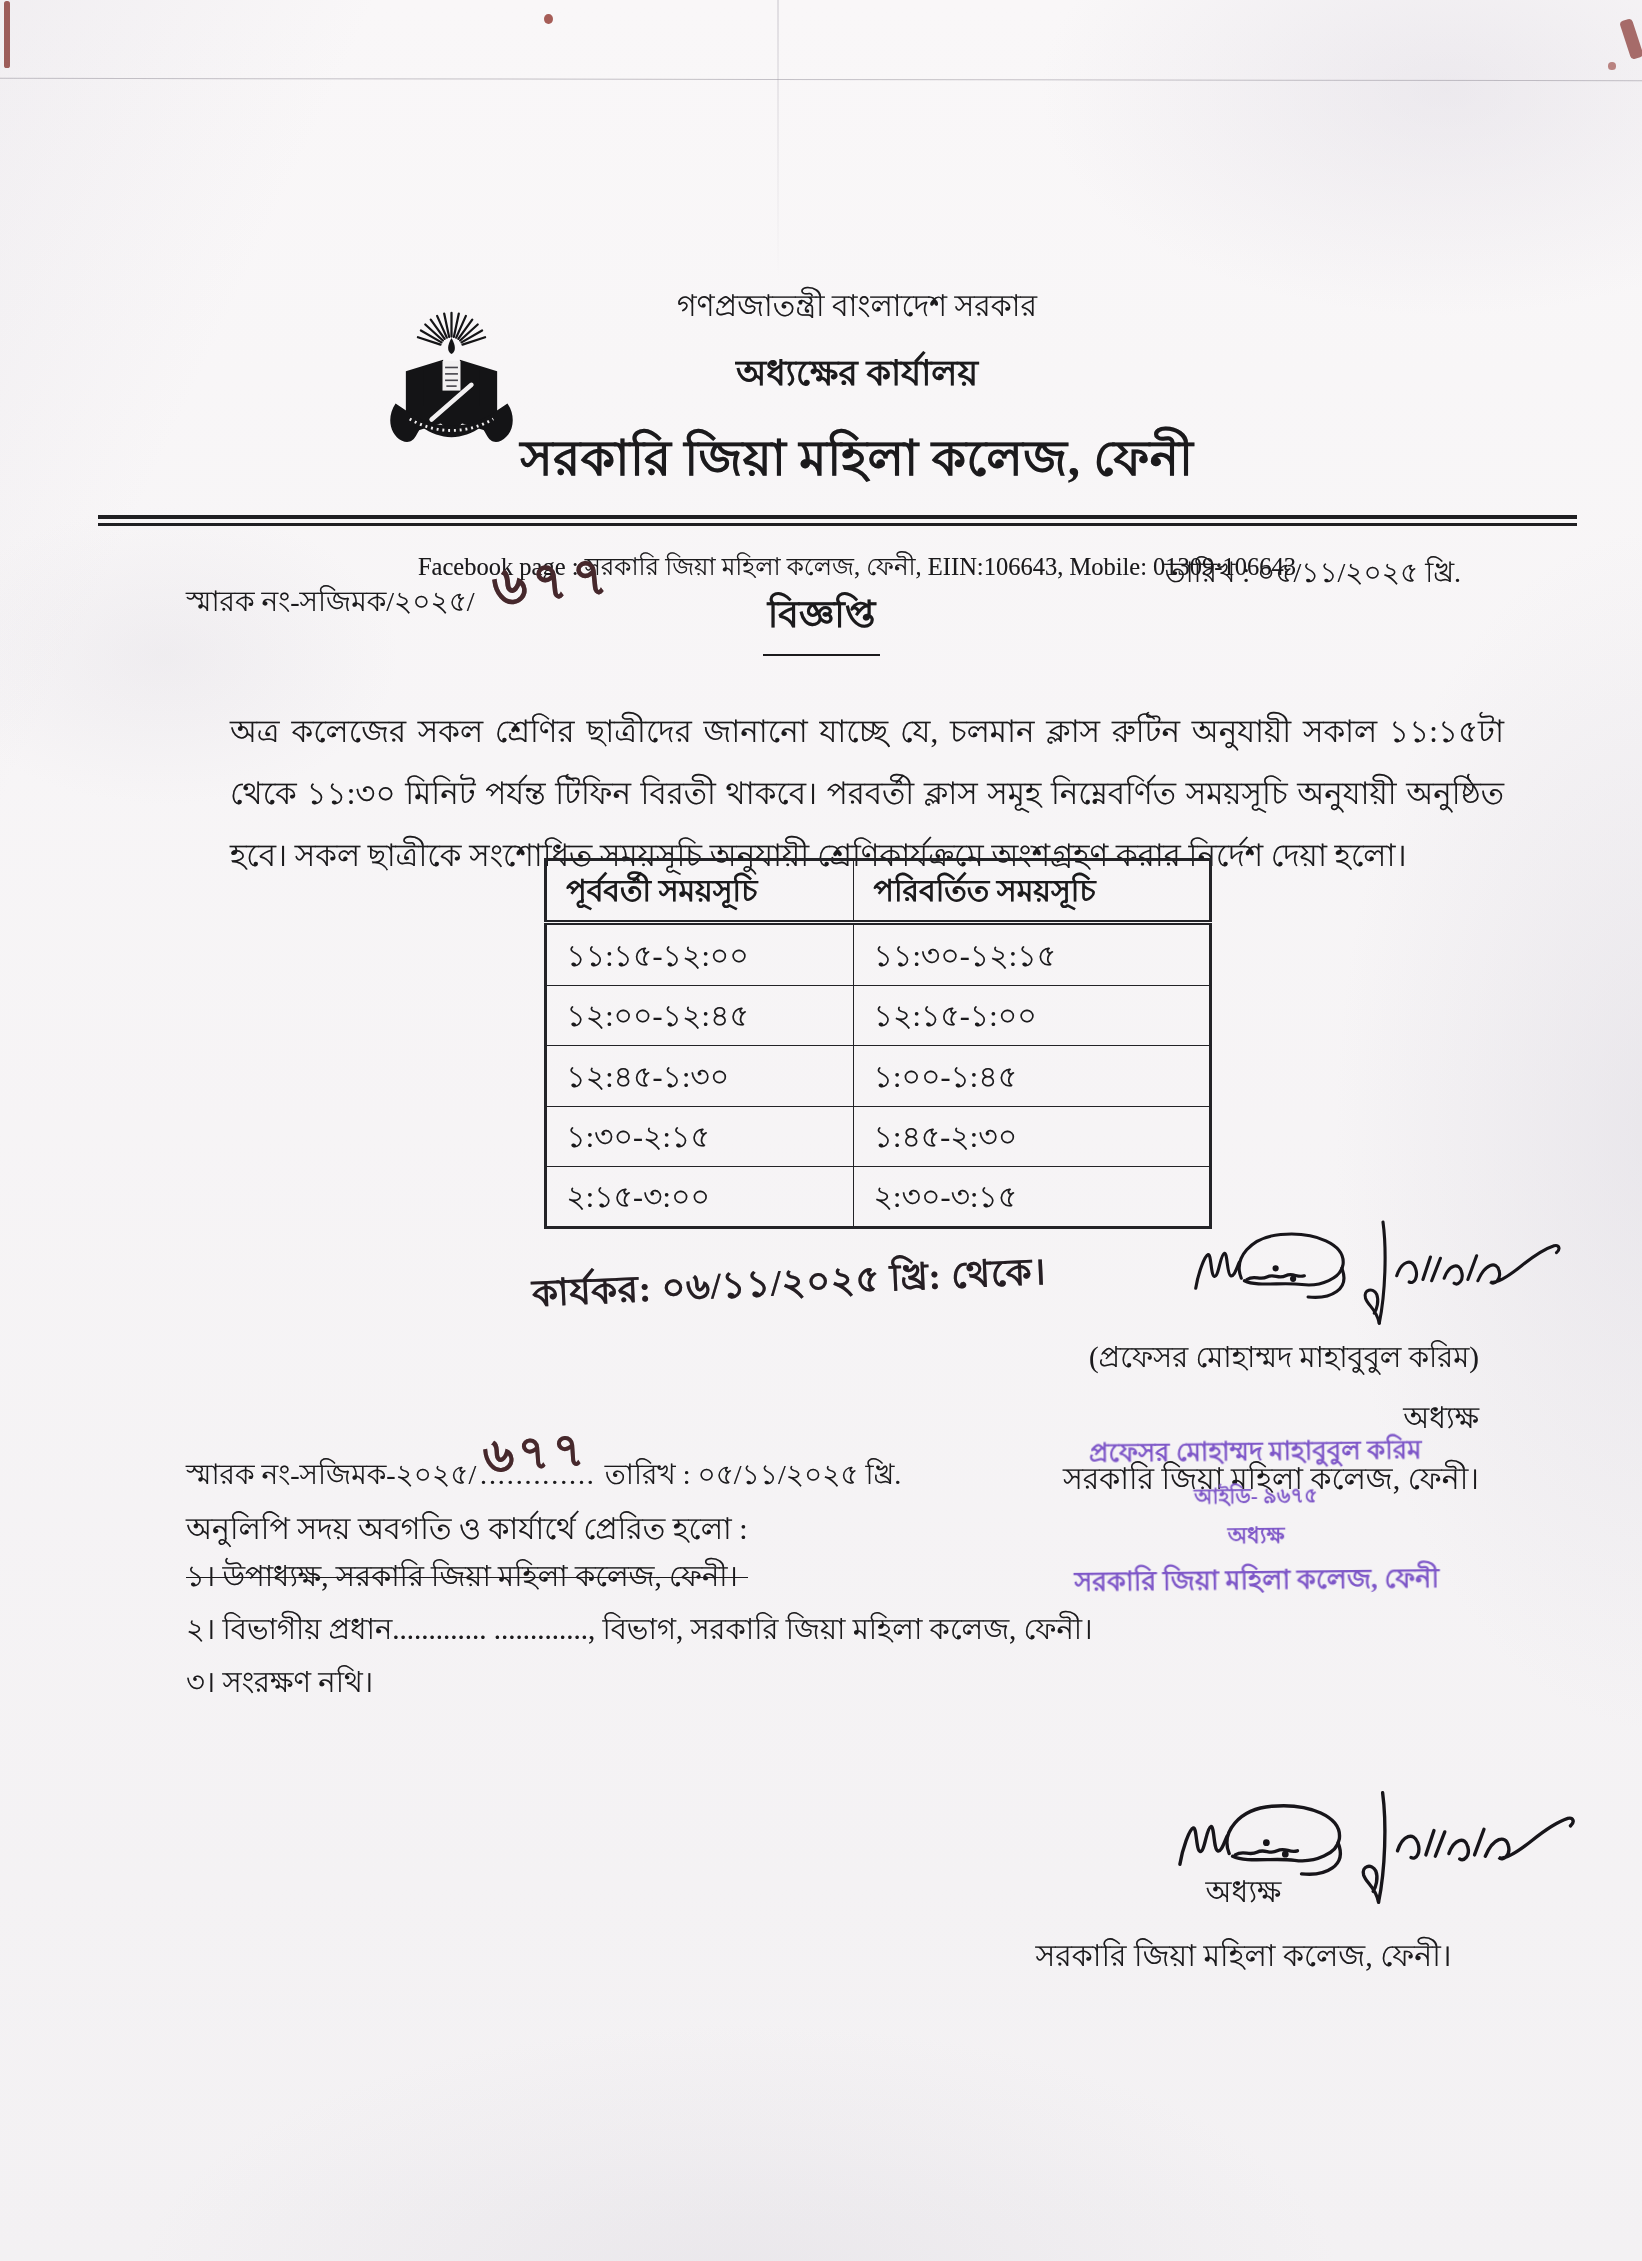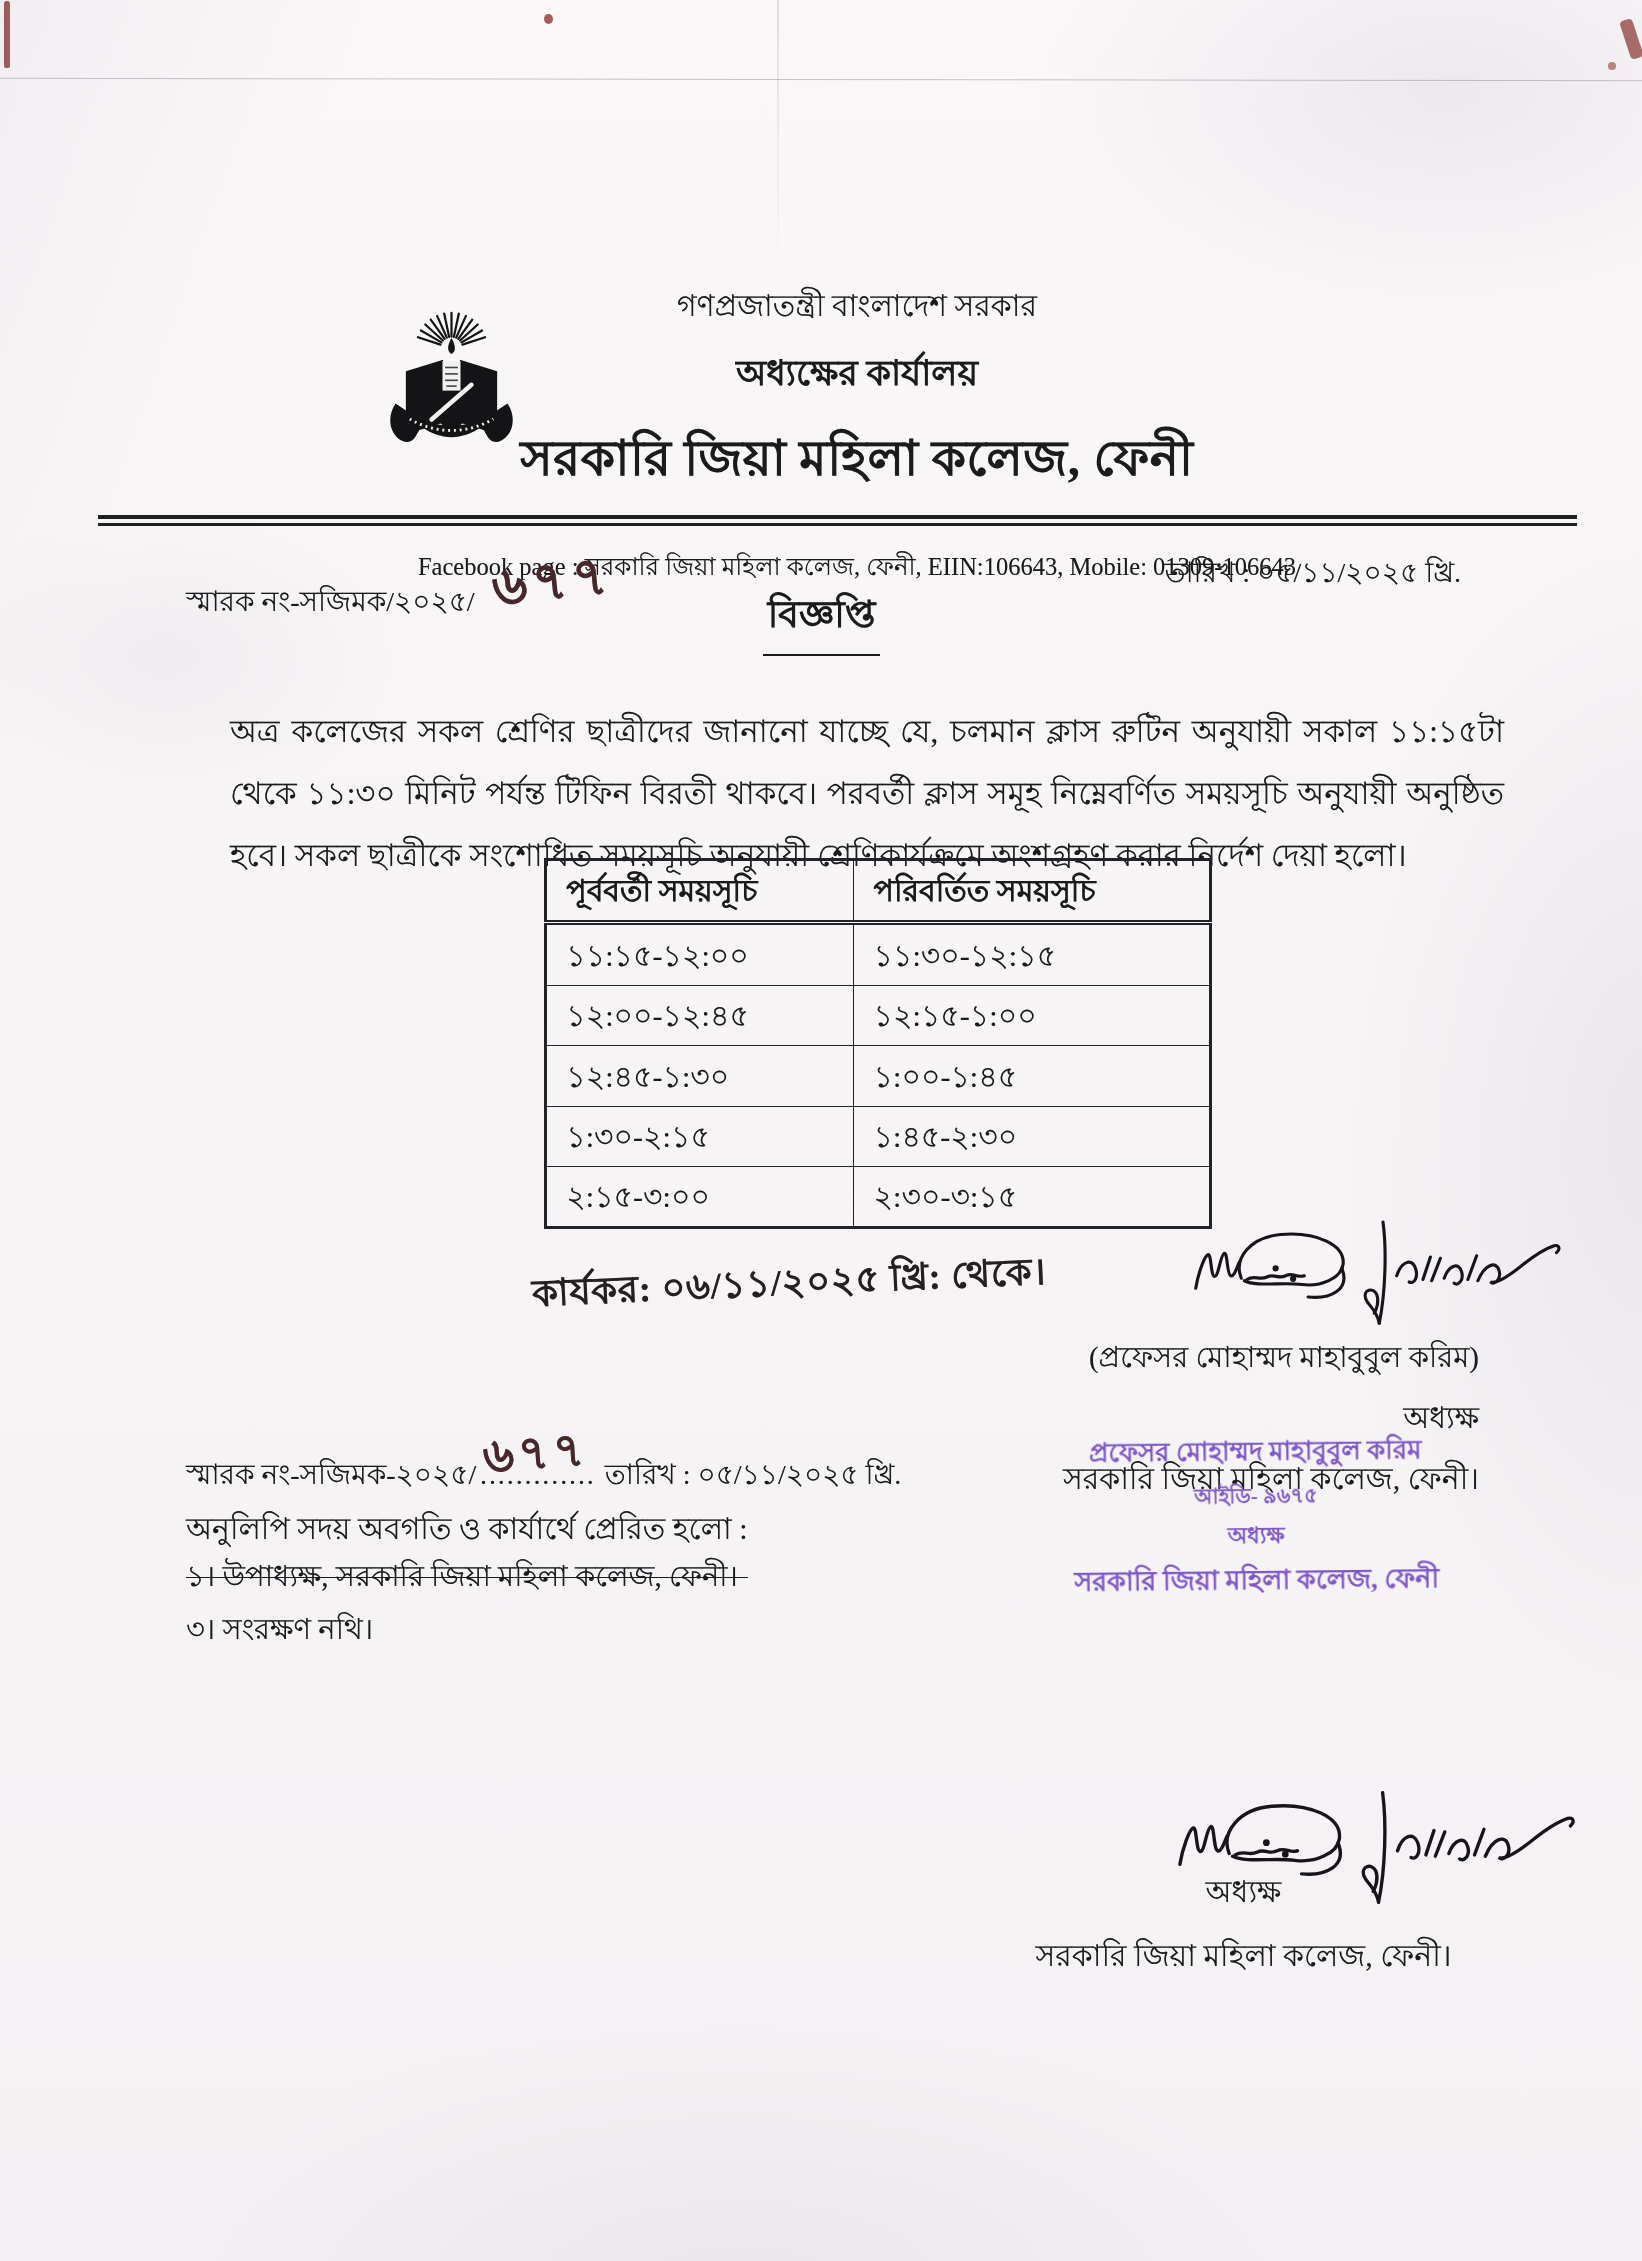--- a/index.html
+++ b/index.html
@@ -221,20 +221,21 @@
 
   <div class="abs memo2 ink">
     <span>স্মারক নং-সজিমক-২০২৫/</span><span class="dotted"><span>.............</span><span class="hand num2">৬৭৭</span></span><span>তারিখ : ০৫/১১/২০২৫ খ্রি.</span>
   </div>
 
   <div class="abs dist-head ink">
     <span>অনুলিপি সদয় অবগতি ও কার্যার্থে প্রেরিত হলো :</span>
   </div>
   <div class="abs dist-items ink">
     <div>১। উপাধ্যক্ষ, সরকারি জিয়া মহিলা কলেজ, ফেনী।</div>
+    <div>২। বিভাগীয় প্রধান............. ............., বিভাগ, সরকারি জিয়া মহিলা কলেজ, ফেনী।</div>
     <div>৩। সংরক্ষণ নথি।</div>
   </div>
 
   <svg class="abs sigsvg2" viewBox="0 0 620 180" aria-hidden="true">
     <use href="#sigpath"></use>
   </svg>
   <div class="abs sig2-text">
     <div class="sig-desig ink bn">অধ্যক্ষ</div>
     <div class="sig-inst ink bn">সরকারি জিয়া মহিলা কলেজ, ফেনী।</div>
   </div>

